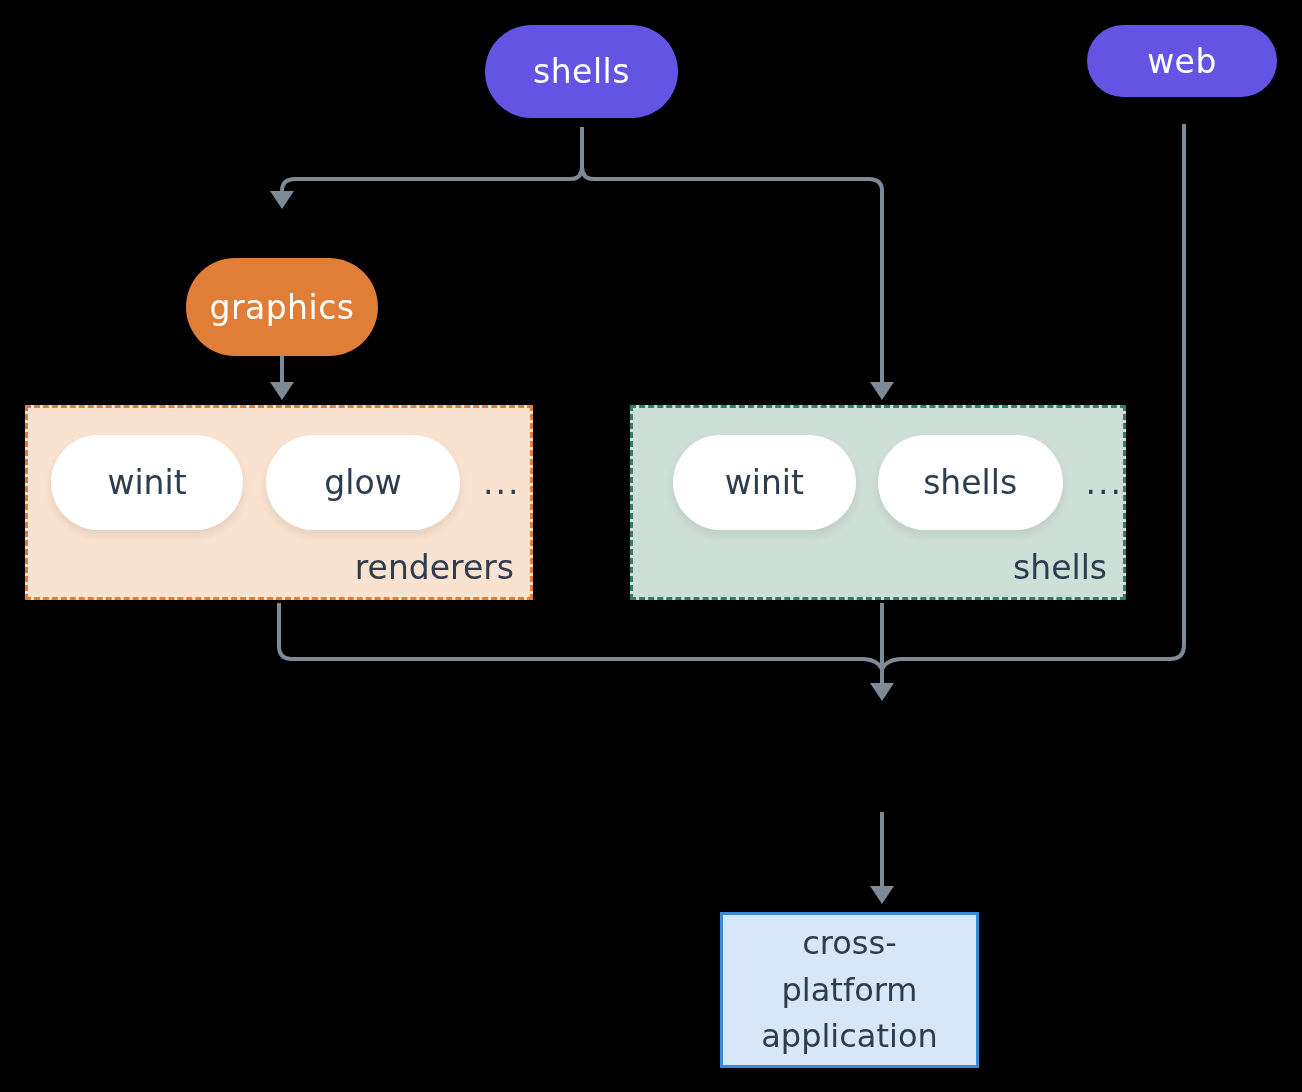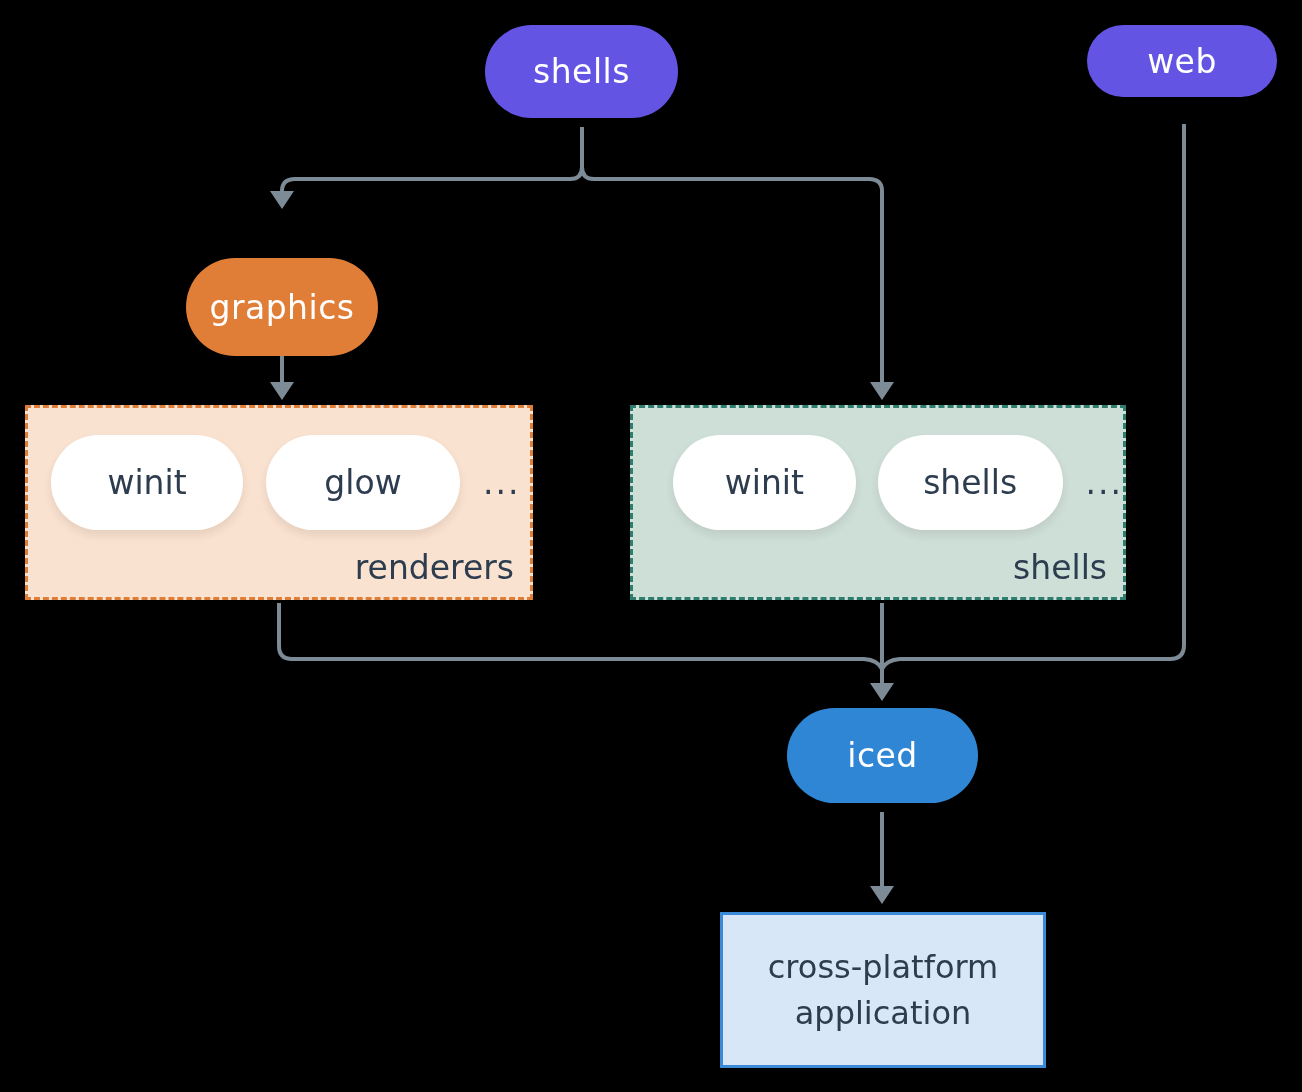--- a/index.html
+++ b/index.html
@@ -69,21 +69,21 @@
   }
   .group-label {
     position: absolute;
     right: 16px;
     bottom: 10px;
     font-size: 33px;
     color: var(--dark-text, #2d3c4e);
   }
   .app-box {
     position: absolute;
-    left: 720px; top: 912px; width: 326px; height: 156px;
+    left: 720px; top: 912px; width: 259px; height: 156px;
     box-sizing: border-box;
     background: var(--lightblue-bg, #d7e7f7);
     border: 3px solid var(--blue-border, #3a8ad8);
     display: flex;
     align-items: center;
     justify-content: center;
     text-align: center;
     font-size: 32px;
     line-height: 1.45;
     color: var(--dark-text, #2d3c4e);
@@ -141,21 +141,18 @@
         <span>winit</span>
       </div>
       <div class="white-pill" style="width:192px; margin-right:23px;">
         <span>shells</span>
       </div>
       <div class="ellipsis">...</div>
     </div>
     <div class="group-label">shells</div>
   </div>
 
-  <div class="pill pill-blue" style="left:787px; top:708px; width:191px; height:95px;">
-    <span>iced</span>
-  </div>
 
   <div class="app-box">
     <span>cross-platform application</span>
   </div>
 
 </div>
 
 </body></html>

